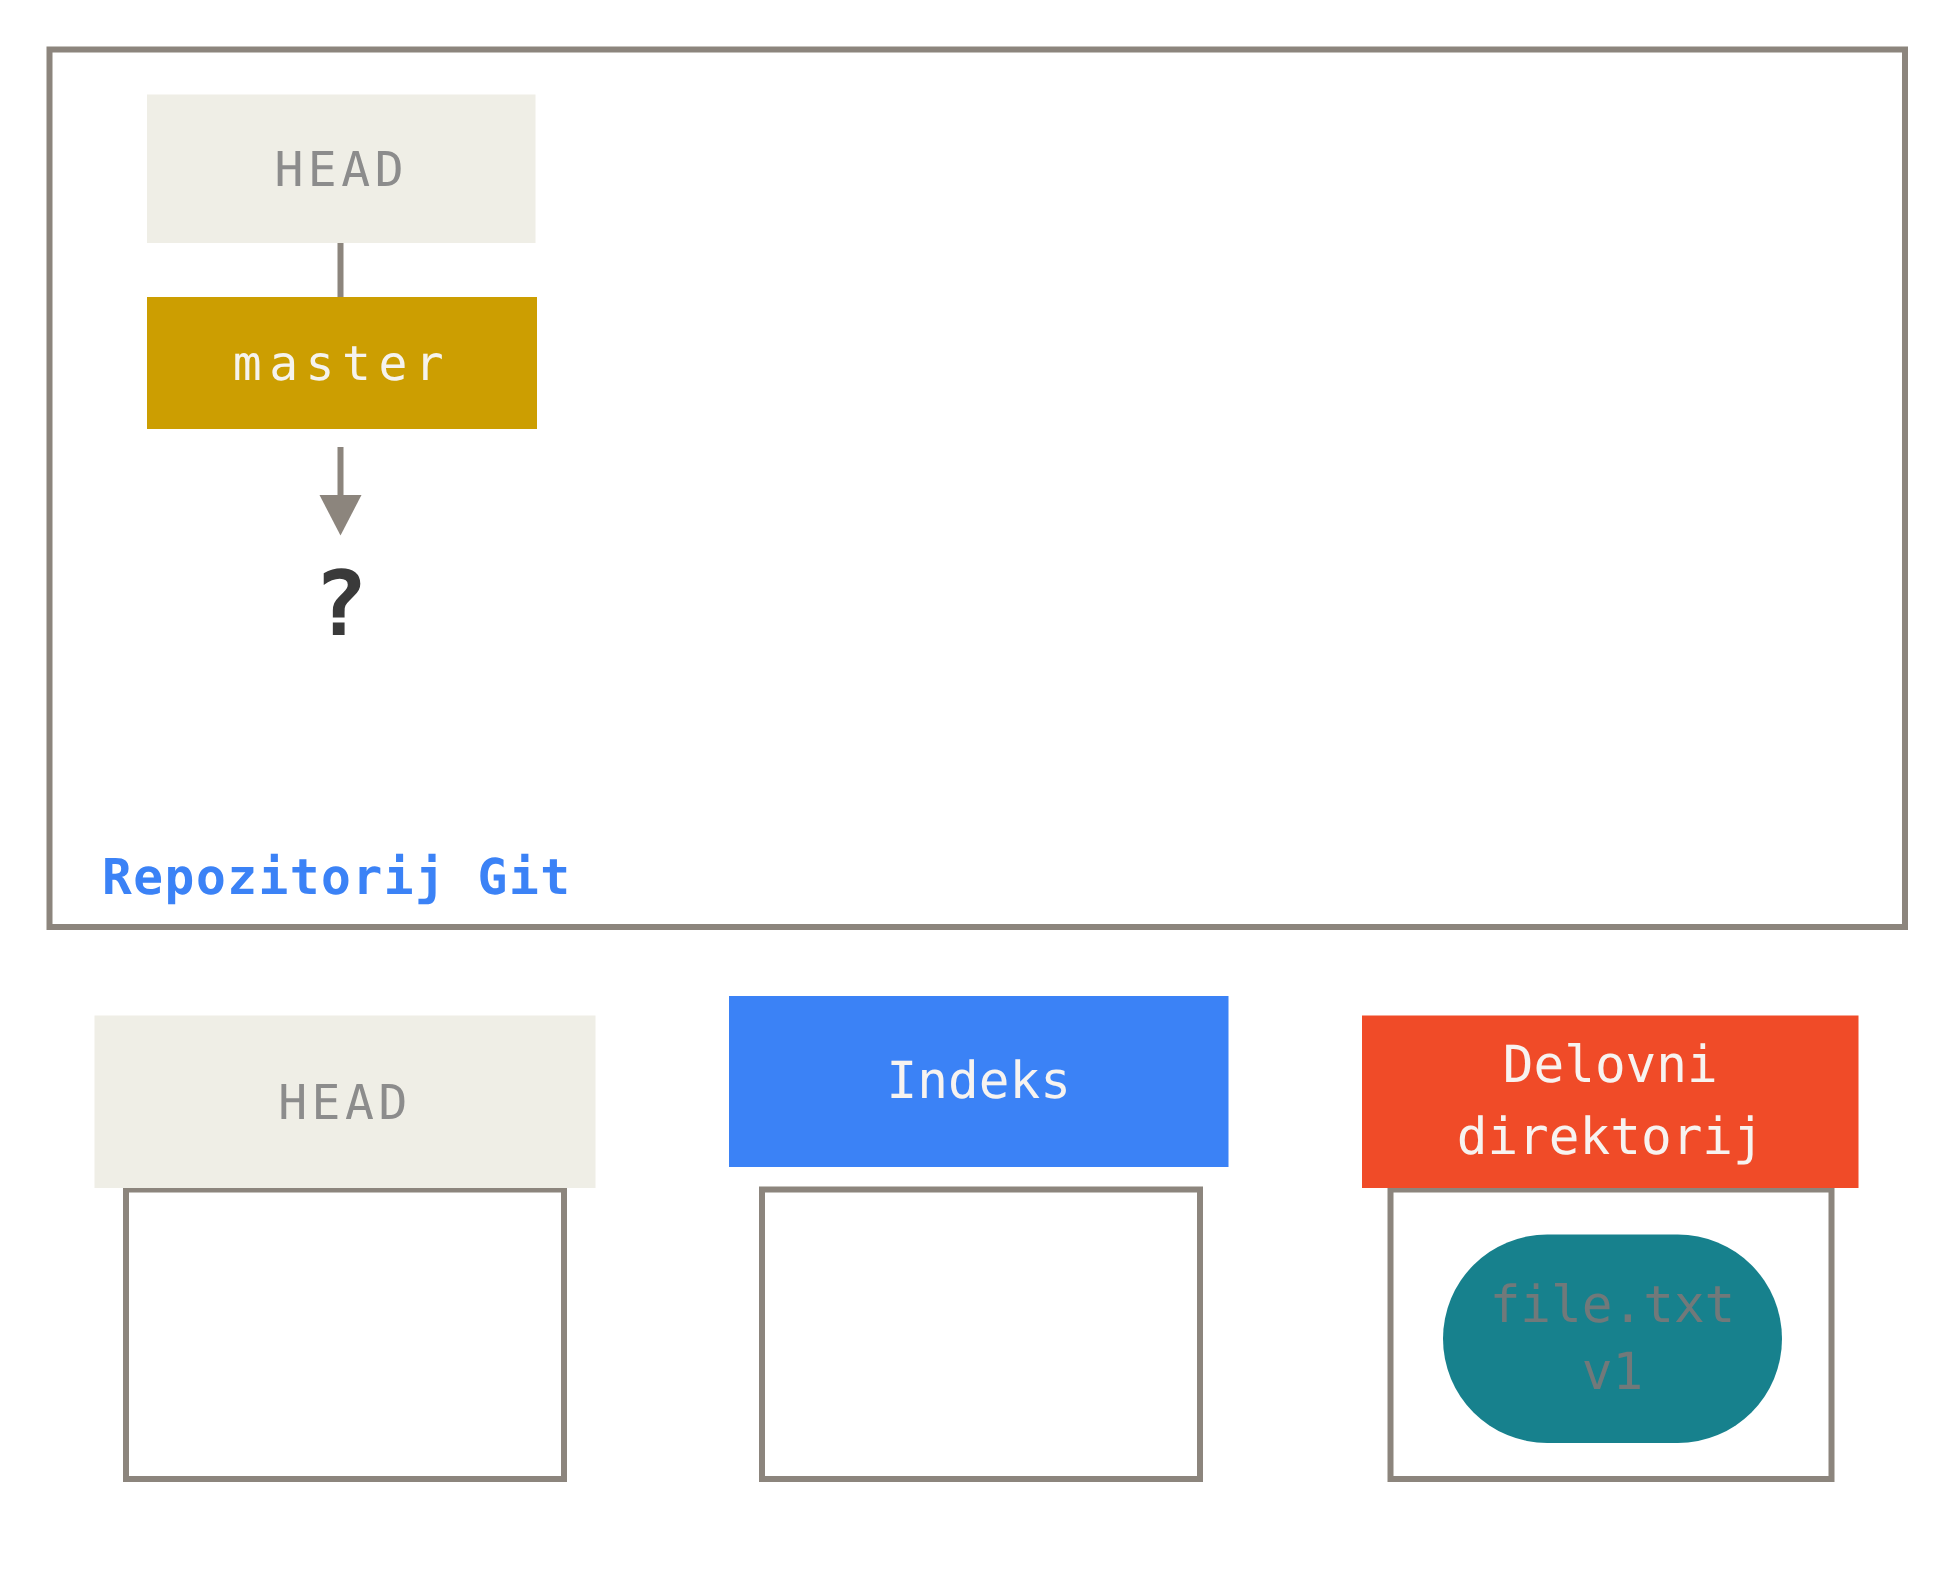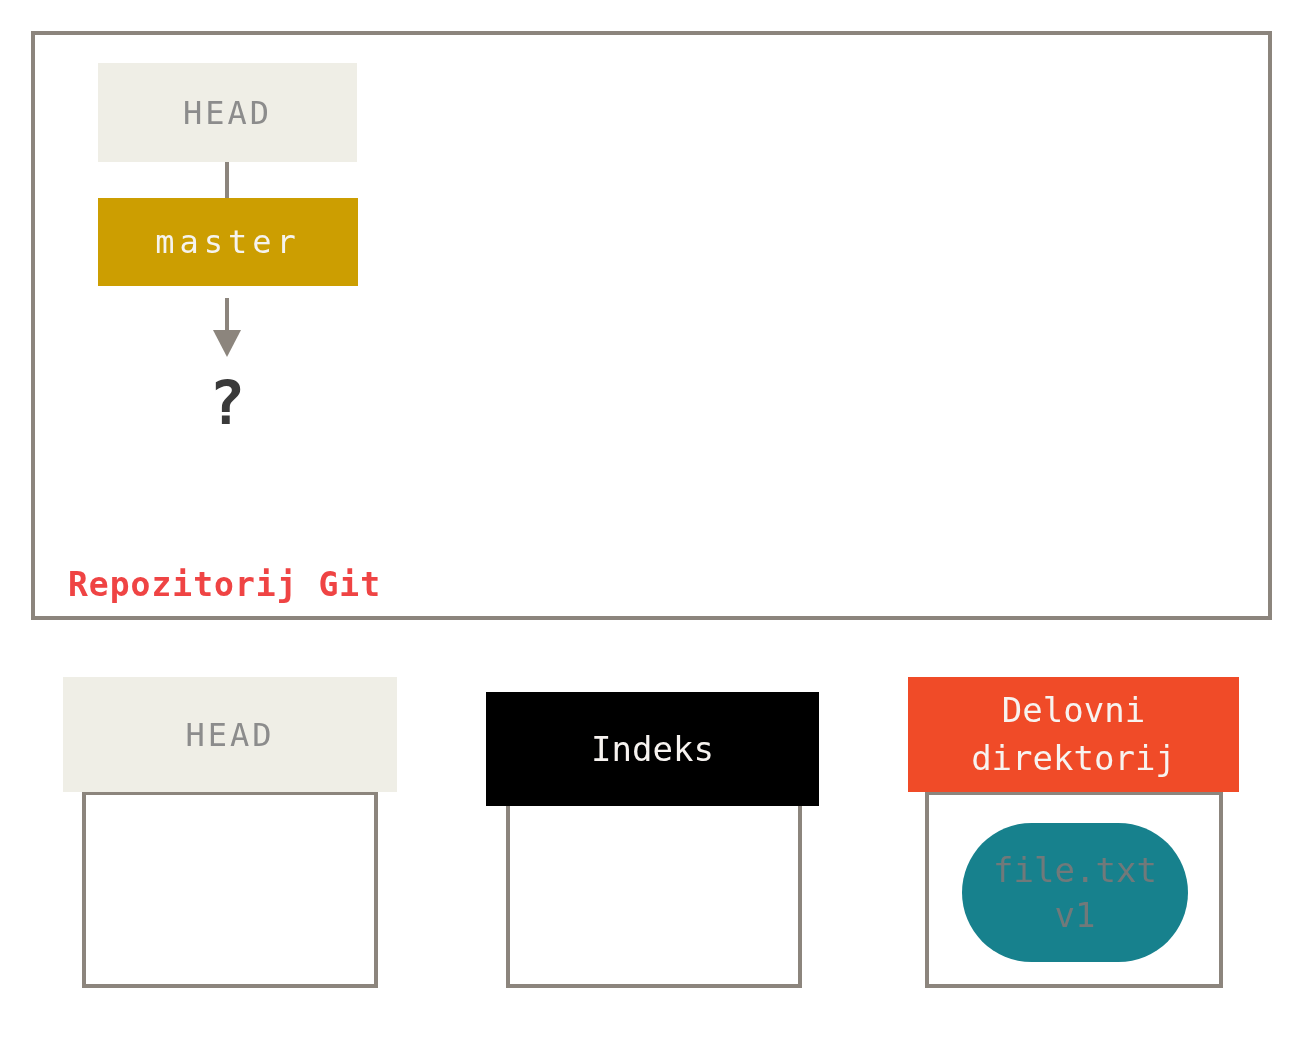--- a/index.html
+++ b/index.html
@@ -93,21 +93,21 @@
     color: #3A3A3A;
     font-family: "DejaVu Sans Mono", "Liberation Mono", monospace;
   }
   .repo-title {
     position: absolute;
     left: 33px;
     top: 530px;
     font-size: 33px;
     font-weight: bold;
     letter-spacing: 1px;
-    color: #ef4444;
+    color: #3b82f6;
     white-space: nowrap;
   }
 
   
   .col-header {
     position: absolute;
     box-sizing: border-box;
     display: flex;
     align-items: center;
     justify-content: center;
@@ -135,24 +135,24 @@
   }
   .head-col-body {
     left: 82px;
     top: 791px;
     width: 296px;
     height: 197px;
   }
 
   .index-col-header {
     left: 486px;
-    top: 692px;
+    top: 664px;
     width: 333px;
     height: 114px;
-    background: #000000;
+    background: #3b82f6;
     color: #F7F3F0;
   }
   .index-col-body {
     left: 506px;
     top: 791px;
     width: 296px;
     height: 197px;
   }
 
   .workdir-col-header {

